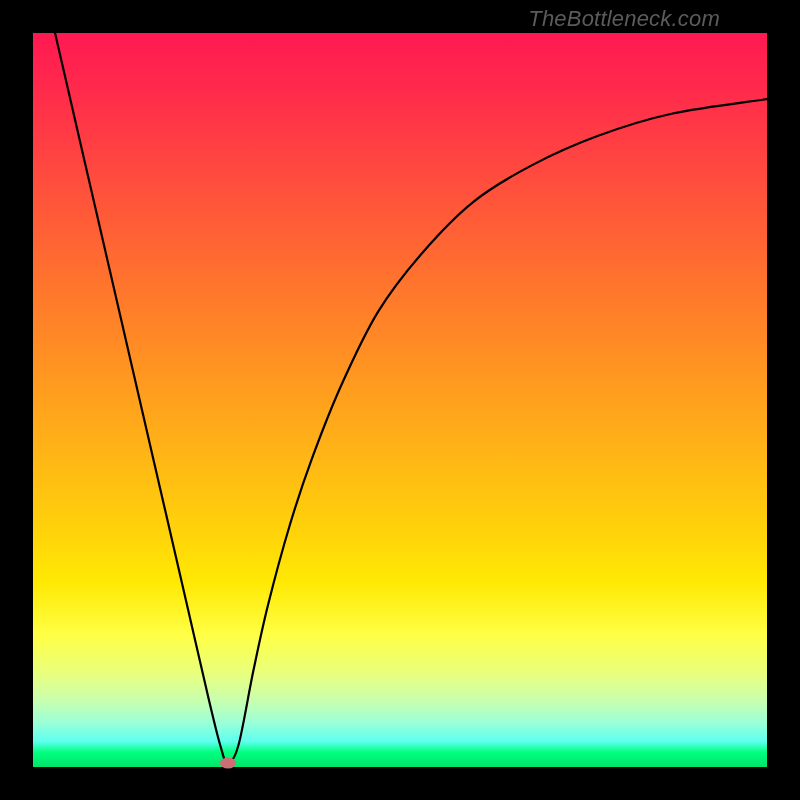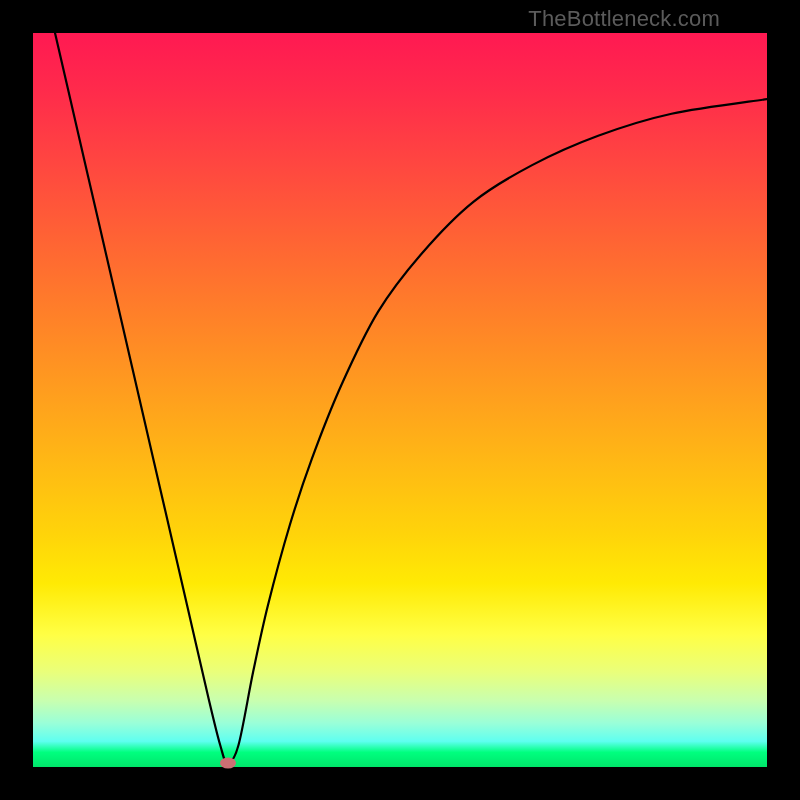--- a/index.html
+++ b/index.html
@@ -10,20 +10,21 @@
     font-family: Arial, sans-serif;
     position: relative;
   }
   .frame {
     position: absolute;
     top: 0;
     left: 0;
     width: 756px;
     height: 800px;
     background: #000;
+    font-style: italic;
   }
   .plot-area {
     position: absolute;
     top: 33px;
     left: 33px;
     width: 734px;
     height: 734px;
     background: linear-gradient(to bottom,
       #ff1952 0%,
       #ff2b4b 8%,

